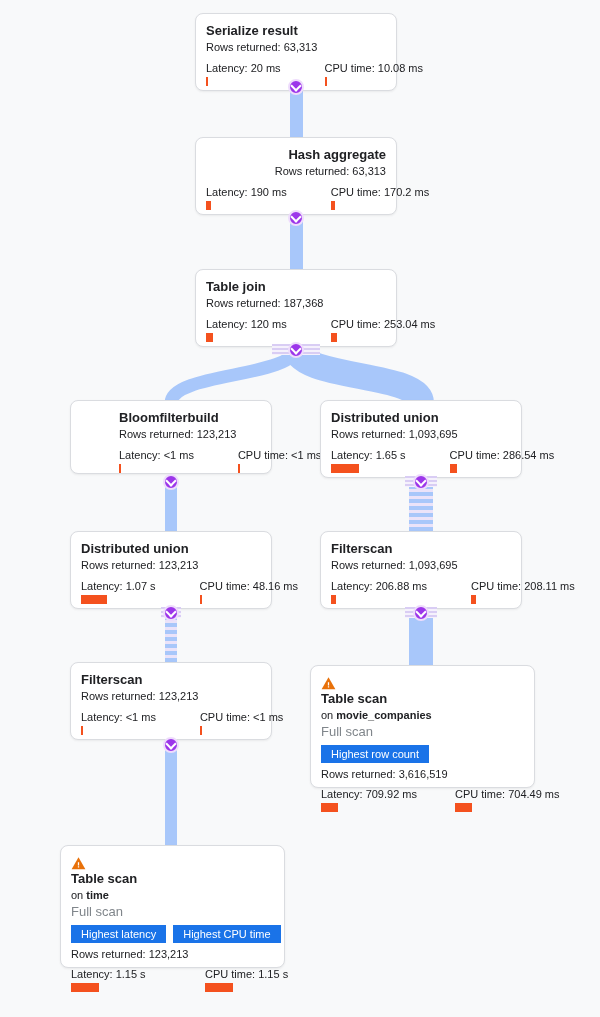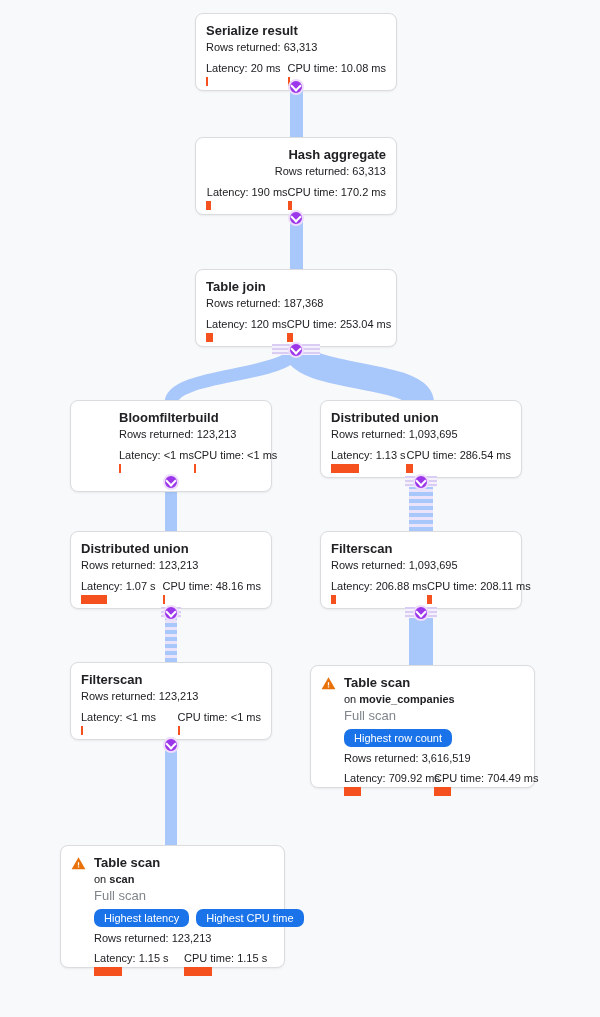--- a/index.html
+++ b/index.html
@@ -11,37 +11,37 @@
   .edge.striped{background:repeating-linear-gradient(180deg, var(--edge,#a8c7fa) 0 4px, #ebe3f9 4px 7px);}
   .fan{position:absolute;left:0;top:0;z-index:0;}
   .fan path{stroke:var(--edge,#a8c7fa);}
 
   
   .card{position:absolute;z-index:2;background:#fff;border:1px solid var(--card-border,#dadce0);
         border-radius:8px;padding:9px 10px;box-sizing:border-box;
         box-shadow:0 1px 2px rgba(60,64,67,.08);}
   .title{font-size:13px;font-weight:700;color:#202124;margin-bottom:3px;}
   .rows{font-size:11px;color:#202124;}
-  .metrics{display:flex;margin-top:9px;}
+  .metrics{display:flex;margin-top:9px;gap:44px;}
   .metric{width:105px;}
   .metric + .metric{flex:1;}
   .scan .metric{width:90px;}
   .mlabel{font-size:11px;color:#202124;white-space:nowrap;}
   .bar{height:9px;background:var(--bar,#f4511e);margin-top:3px;width:2px;}
 
   
-  .scan-head{display:flex;align-items:flex-start;}
+  .scan-head{display:flex;align-items:flex-start;flex-direction:column;}
   .warn{flex:0 0 auto;margin-right:8px;margin-top:1px;line-height:0;}
   .scan-body{flex:1;}
   .online{font-size:11px;color:#202124;margin-top:1px;}
   .online b{font-weight:700;}
   .fullscan{font-size:13px;color:#80868b;margin-top:3px;}
   .badges{margin-top:5px;margin-bottom:5px;white-space:nowrap;}
   .badge{display:inline-block;background:var(--badge,#1a73e8);color:#fff;font-size:11px;
-         line-height:16px;padding:1px 10px;border-radius:7px;margin-right:7px;}
+         line-height:16px;padding:1px 10px;border-radius:0;margin-right:7px;}
   .scan .metrics{margin-top:8px;}
 
   
   .stripeband{position:absolute;z-index:3;height:11px;
               background:repeating-linear-gradient(180deg,#d9cdf4 0 2px,#f5f1fc 2px 4px);}
   .junction{position:absolute;z-index:5;width:16px;height:16px;border-radius:50%;
             background:var(--junction,#9c36ea);border:2px solid #eedcfc;box-sizing:border-box;
             display:flex;align-items:center;justify-content:center;cursor:pointer;}
   .chev{display:block;width:6px;height:6px;border-left:2px solid #fff;border-bottom:2px solid #fff;
         transform:rotate(-45deg);margin-top:-3px;}
@@ -102,41 +102,41 @@
           <div class="mlabel">Latency: 120 ms</div>
           <div class="bar" style="width: 7px;"></div>
         </div>
       <div class="metric">
           <div class="mlabel">CPU time: 253.04 ms</div>
           <div class="bar" style="width: 6px;"></div>
         </div>
     </div>
   </div>
 
-  <div class="card" style="left:70px;top:400px;width:202px;height:92px;padding-left:48px;">
+  <div class="card" style="left:70px;top:400px;width:202px;height:74px;padding-left:48px;">
     <div class="title">Bloomfilterbuild</div>
     <div class="rows">Rows returned: 123,213</div>
     <div class="metrics">
       <div class="metric">
           <div class="mlabel">Latency: &lt;1 ms</div>
           <div class="bar" style="width: 2px;"></div>
         </div>
       <div class="metric">
           <div class="mlabel">CPU time: &lt;1 ms</div>
           <div class="bar" style="width: 2px;"></div>
         </div>
     </div>
   </div>
 
   <div class="card" style="left:320px;top:400px;width:202px;height:78px;">
     <div class="title">Distributed union</div>
     <div class="rows">Rows returned: 1,093,695</div>
     <div class="metrics">
       <div class="metric">
-          <div class="mlabel">Latency: 1.13 s</div>
+          <div class="mlabel">Latency: 1.65 s</div>
           <div class="bar" style="width: 28px;"></div>
         </div>
       <div class="metric">
           <div class="mlabel">CPU time: 286.54 ms</div>
           <div class="bar" style="width: 7px;"></div>
         </div>
     </div>
   </div>
 
   <div class="card" style="left:70px;top:531px;width:202px;height:78px;">
@@ -217,21 +217,21 @@
   <div class="card scan" style="left:60px;top:845px;width:225px;height:123px;">
     <div class="scan-head">
       <span class="warn">
         <svg viewBox="0 0 24 24" width="15" height="15">
             <path fill="#e8710a" d="M1 21h22L12 2 1 21z"></path>
             <path fill="#fff" d="M11 10h2v5h-2zm0 6.5h2v2h-2z"></path>
           </svg>
       </span>
       <div class="scan-body">
         <div class="title">Table scan</div>
-        <div class="online"><span>on</span> <b>scan</b></div>
+        <div class="online"><span>on</span> <b>time</b></div>
         <div class="fullscan">Full scan</div>
         <div class="badges">
           <span class="badge">Highest latency</span><span class="badge">Highest CPU time</span>
         </div>
         <div class="rows">Rows returned: 123,213</div>
         <div class="metrics">
           <div class="metric">
               <div class="mlabel">Latency: 1.15 s</div>
               <div class="bar" style="width: 28px;"></div>
             </div>

